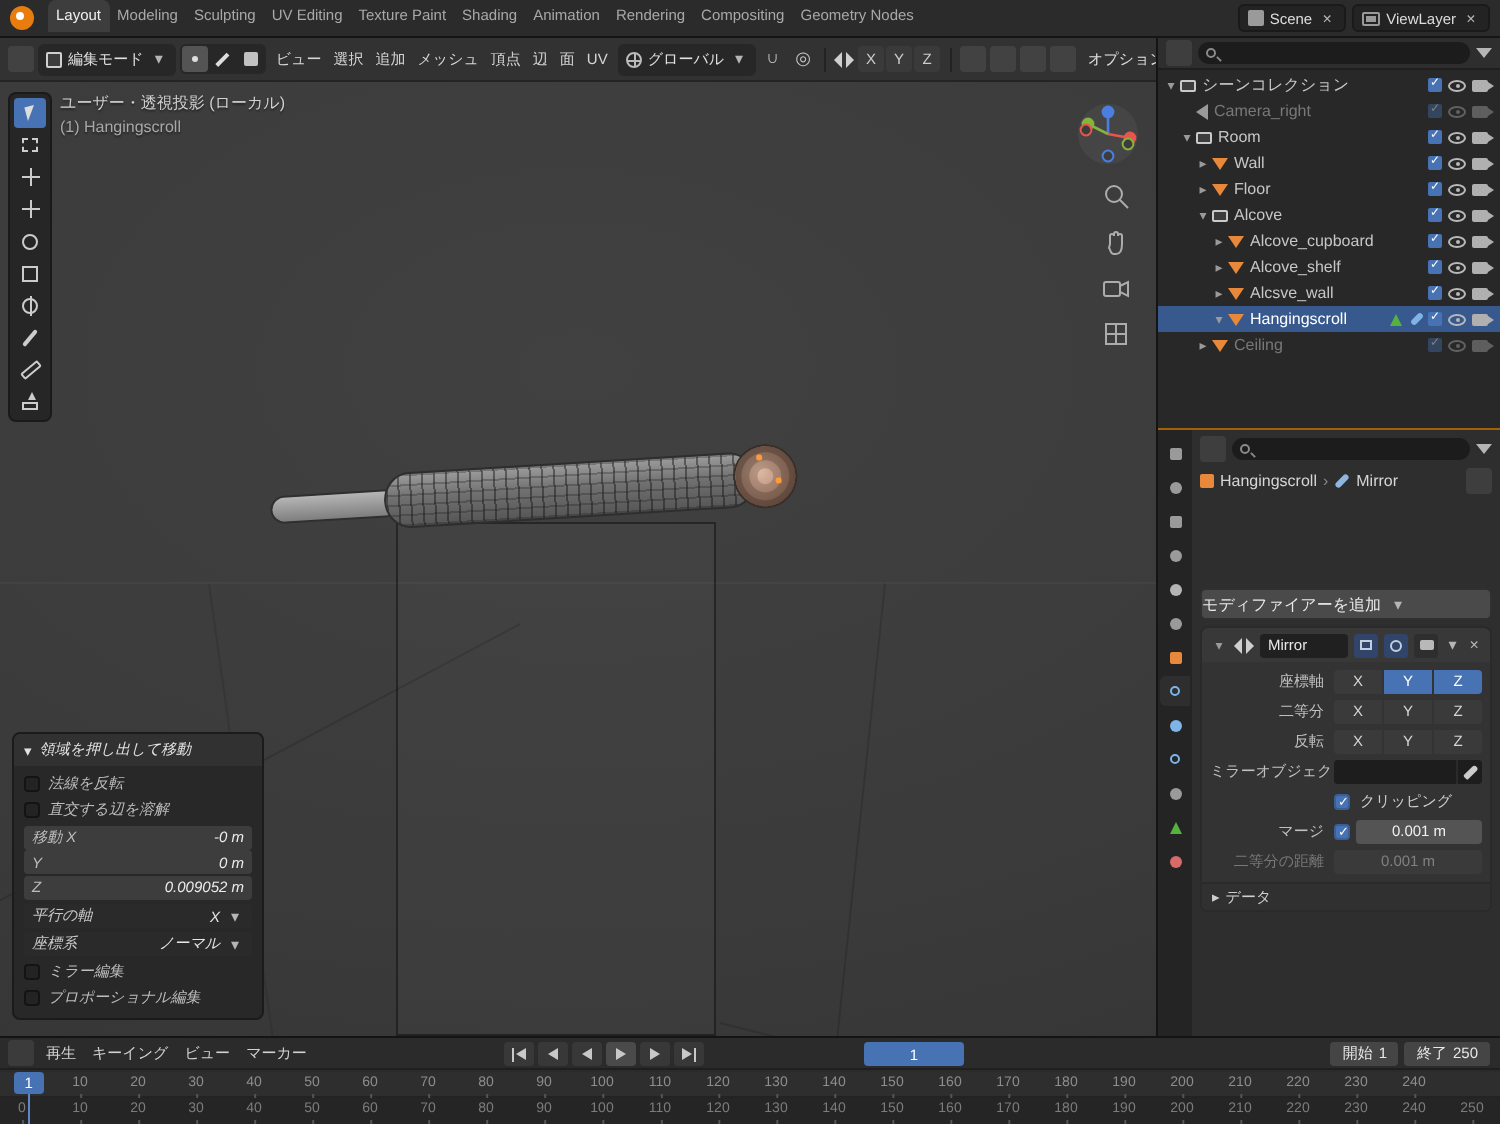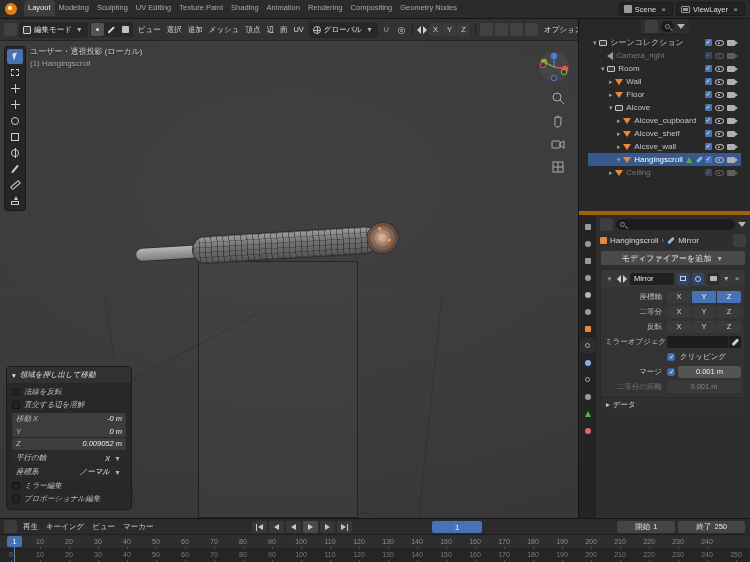--- a/index.html
+++ b/index.html
@@ -103,21 +103,21 @@
   .checkbox.checked::before{content:"✓";color:#fff;font-size:6.5px;position:absolute;left:1px;top:-0.5px;}
   .op-num{display:flex;align-items:center;background:#3d3d3d;border-radius:2px;height:12px;padding:0 4px;margin:0.5px 0;}
   .op-num .lab{color:#bdbdbd;}
   .op-num .val{margin-left:auto;color:#ededed;}
   .op-enum{display:flex;align-items:center;background:#2a2a2a;border-radius:2px;height:12px;padding:0 4px;gap:3px;}
   .op-enum .val{margin-left:auto;color:#e5e5e5;}
   .ex-open::before{content:"▾";}
   .ex-closed::before{content:"▸";}
 
   
-  .outliner{height:196px;display:flex;flex-direction:column;background:#282828;border-bottom:4px solid #a16207;align-items:center;}
+  .outliner{height:196px;display:flex;flex-direction:column;background:#282828;border-bottom:1px solid #a16207;}
   .out-header{height:16px;background:#2e2e2e;display:flex;align-items:center;gap:3px;padding:0 4px;border-bottom:1px solid #1f1f1f;flex:none;}
   .search-box{flex:1;height:11px;background:#1c1c1c;border-radius:6px;display:flex;align-items:center;padding:0 4px;gap:2px;min-width:0;}
   .mag{width:5px;height:5px;border:1px solid #8a8a8a;border-radius:50%;position:relative;flex:none;}
   .mag::after{content:"";position:absolute;left:4px;top:4px;width:3px;height:1px;background:#8a8a8a;transform:rotate(45deg);}
   .funnel{width:0;height:0;border-left:4px solid transparent;border-right:4px solid transparent;border-top:5px solid #b5b5b5;}
   .out-body{flex:1;padding-top:1px;overflow:hidden;}
   .o-row{height:13px;display:flex;align-items:center;font-size:8px;color:#c6c6c6;padding-right:3px;}
   .o-row.selected{background:#38598e;color:#fff;}
   .o-row.dim .o-label{color:#787878;}
   .o-expand{width:9px;text-align:center;color:#9a9a9a;font-size:7px;flex:none;}
@@ -147,21 +147,21 @@
   .pshape.square{width:6px;height:6px;border-radius:1px;}
   .pshape.triangle{width:0;height:0;border-left:3.5px solid transparent;border-right:3.5px solid transparent;border-bottom:6px solid;}
   .pshape.ring{width:5px;height:5px;border:1.5px solid;border-radius:50%;}
   .props-main{flex:1;display:flex;flex-direction:column;gap:3px;padding:3px 4px;min-width:0;font-size:8px;}
   .props-search{display:flex;align-items:center;gap:3px;}
   .breadcrumb{display:flex;align-items:center;gap:3px;color:#d6d6d6;}
   .bc-obj{width:7px;height:7px;background:#e8883a;border-radius:1px;flex:none;}
   .bc-sep::before{content:"›";color:#888;}
   .wrench-icon{width:8px;height:3px;background:#8fb6e0;border-radius:2px;transform:rotate(-45deg);flex:none;}
   .bc-pin{margin-left:auto;}
-  .add-mod{height:16px;background:#4a4a4a;border:1px solid #303030;border-radius:3px;display:flex;align-items:center;justify-content:center;gap:4px;color:#eaeaea;flex:none;}
+  .add-mod{height:16px;background:#4a4a4a;border:1px solid #303030;border-radius:3px;display:flex;align-items:center;justify-content:flex-start;gap:4px;color:#eaeaea;flex:none;margin-top:44px;}
   .mod-panel{background:#383838;border:1px solid #2a2a2a;border-radius:4px;font-size:7.5px;flex:none;}
   .mod-header{height:17px;display:flex;align-items:center;gap:3px;padding:0 4px;}
   .mirror-mod-icon{width:10px;height:9px;position:relative;flex:none;}
   .mirror-mod-icon::before{content:"";position:absolute;left:0;top:0.5px;border-top:4px solid transparent;border-bottom:4px solid transparent;border-right:4px solid #cfcfcf;}
   .mirror-mod-icon::after{content:"";position:absolute;right:0;top:0.5px;border-top:4px solid transparent;border-bottom:4px solid transparent;border-left:4px solid #cfcfcf;}
   .mod-name{width:50px;height:12px;background:#202020;border-radius:2px;color:#e8e8e8;padding:0 4px;line-height:12px;overflow:hidden;}
   .mtoggle{width:12px;height:12px;border-radius:2px;background:#2e2e2e;display:inline-flex;align-items:center;justify-content:center;flex:none;}
   .mtoggle.on{background:#31456b;}
   .msq{width:6px;height:5px;border:1px solid #c2cede;}
   .mcirc{width:6px;height:6px;border:1px solid #c2cede;border-radius:50%;}
@@ -188,21 +188,21 @@
   .tl-header{position:relative;height:16px;display:flex;align-items:center;padding:0 4px;gap:2px;border-bottom:1px solid #1f1f1f;}
   .tmenu{font-size:7.5px;color:#d2d2d2;padding:0 4px;white-space:nowrap;}
   .transport{position:absolute;left:252px;top:2px;display:flex;gap:2px;align-items:center;}
   .tbtn{width:15px;height:12px;display:flex;align-items:center;justify-content:center;gap:1px;border-radius:2px;background:#383838;}
   .tbtn.play{background:#4a4a4a;}
   .tri-l{width:0;height:0;border-right:5px solid #c8c8c8;border-top:3px solid transparent;border-bottom:3px solid transparent;}
   .tri-r{width:0;height:0;border-left:5px solid #c8c8c8;border-top:3px solid transparent;border-bottom:3px solid transparent;}
   .tbar{width:1.5px;height:7px;background:#c8c8c8;}
   .frame-pill{position:absolute;left:432px;top:2px;width:50px;height:12px;background:#4772b3;border-radius:2px;color:#fff;font-size:7.5px;display:flex;align-items:center;justify-content:center;}
   .tl-right{position:absolute;right:5px;top:2px;display:flex;gap:3px;}
-  .pill{height:12px;background:#454545;border-radius:2px;padding:0 18px;font-size:7.5px;color:#e8e8e8;line-height:12px;display:flex;gap:3px;white-space:nowrap;}
+  .pill{height:12px;background:#454545;border-radius:2px;padding:0 6px;font-size:7.5px;color:#e8e8e8;line-height:12px;display:flex;gap:3px;white-space:nowrap;}
   .ruler{position:absolute;left:0;right:0;}
   .ruler-top{top:17px;height:13px;background:#2e2e2e;border-bottom:1px solid #232323;}
   .ruler-bottom{top:30px;height:14px;background:#252525;}
   .rnum{position:absolute;top:2px;transform:translateX(-50%);font-size:7px;color:#8d8d8d;}
   .rnum::after{content:"";position:absolute;left:50%;top:9px;width:1px;height:3px;background:#555;}
   .rnum2{color:#7c7c7c;}
   .playhead-line{position:absolute;top:17px;bottom:0;width:1px;background:#5f87c7;}
   .playhead-chip{position:absolute;top:17px;width:15px;height:11px;background:#4772b3;border-radius:2px;color:#fff;font-size:7.5px;display:flex;align-items:center;justify-content:center;}
 </style>
 </head>

